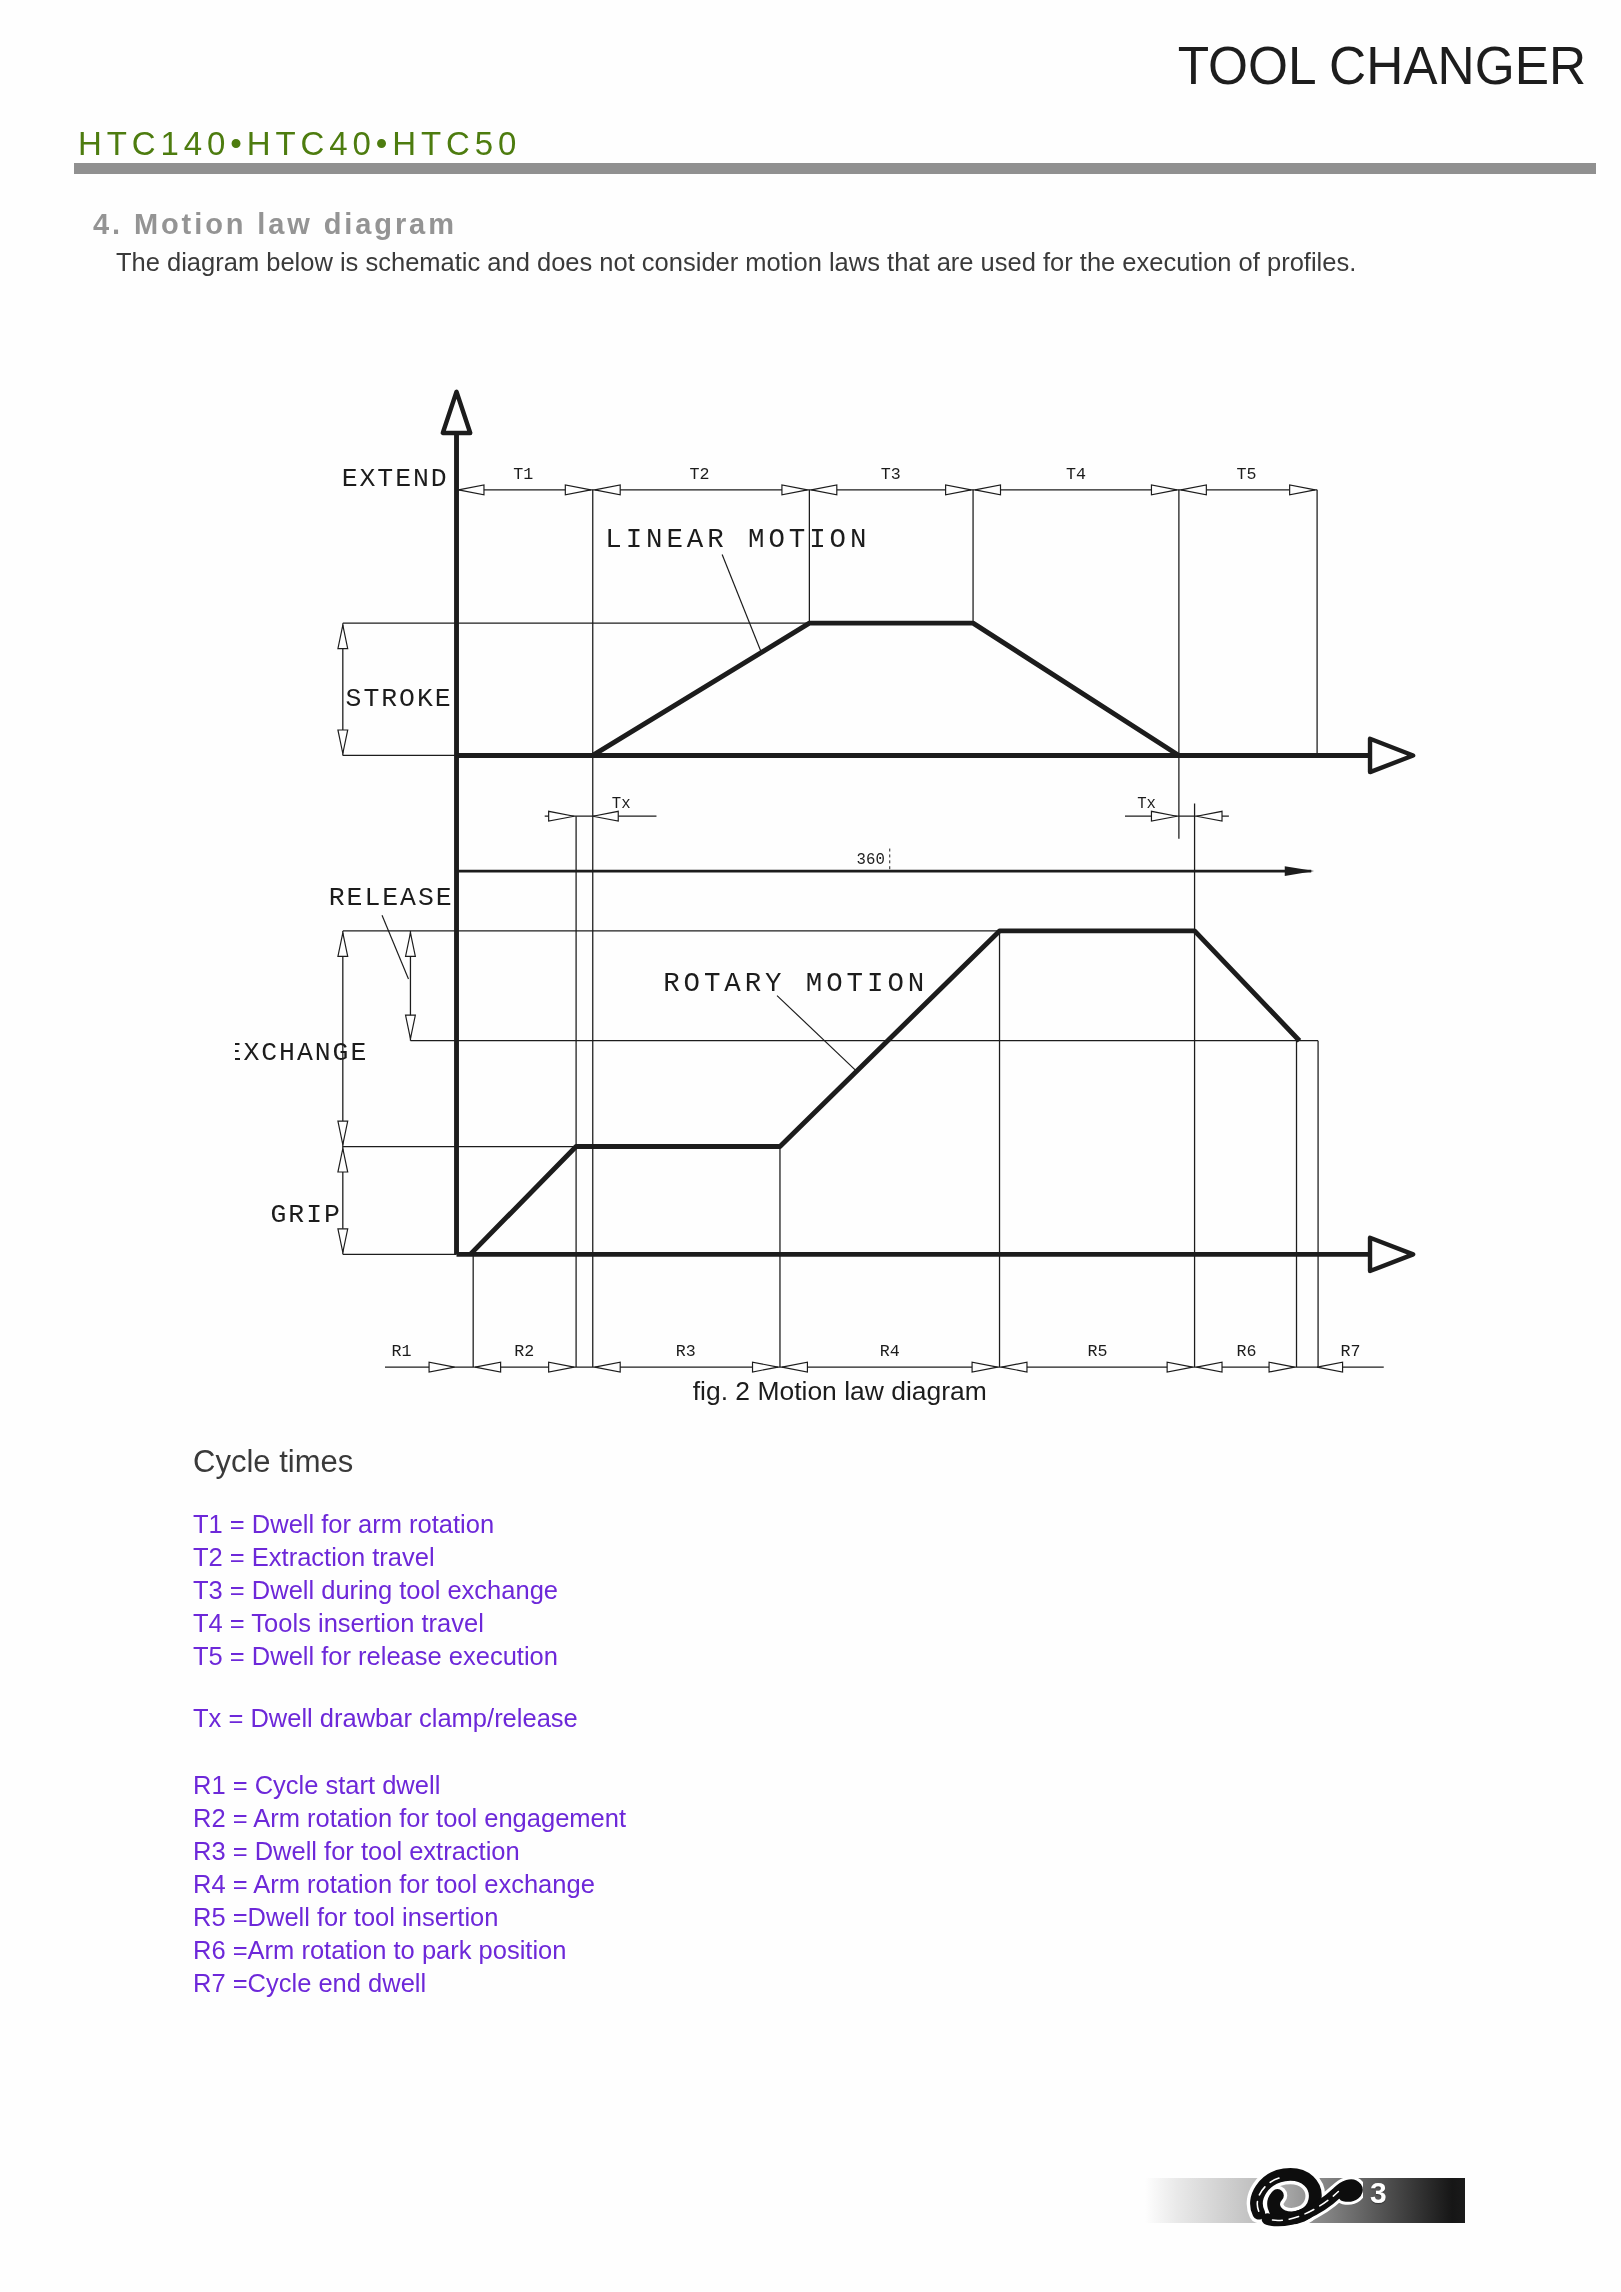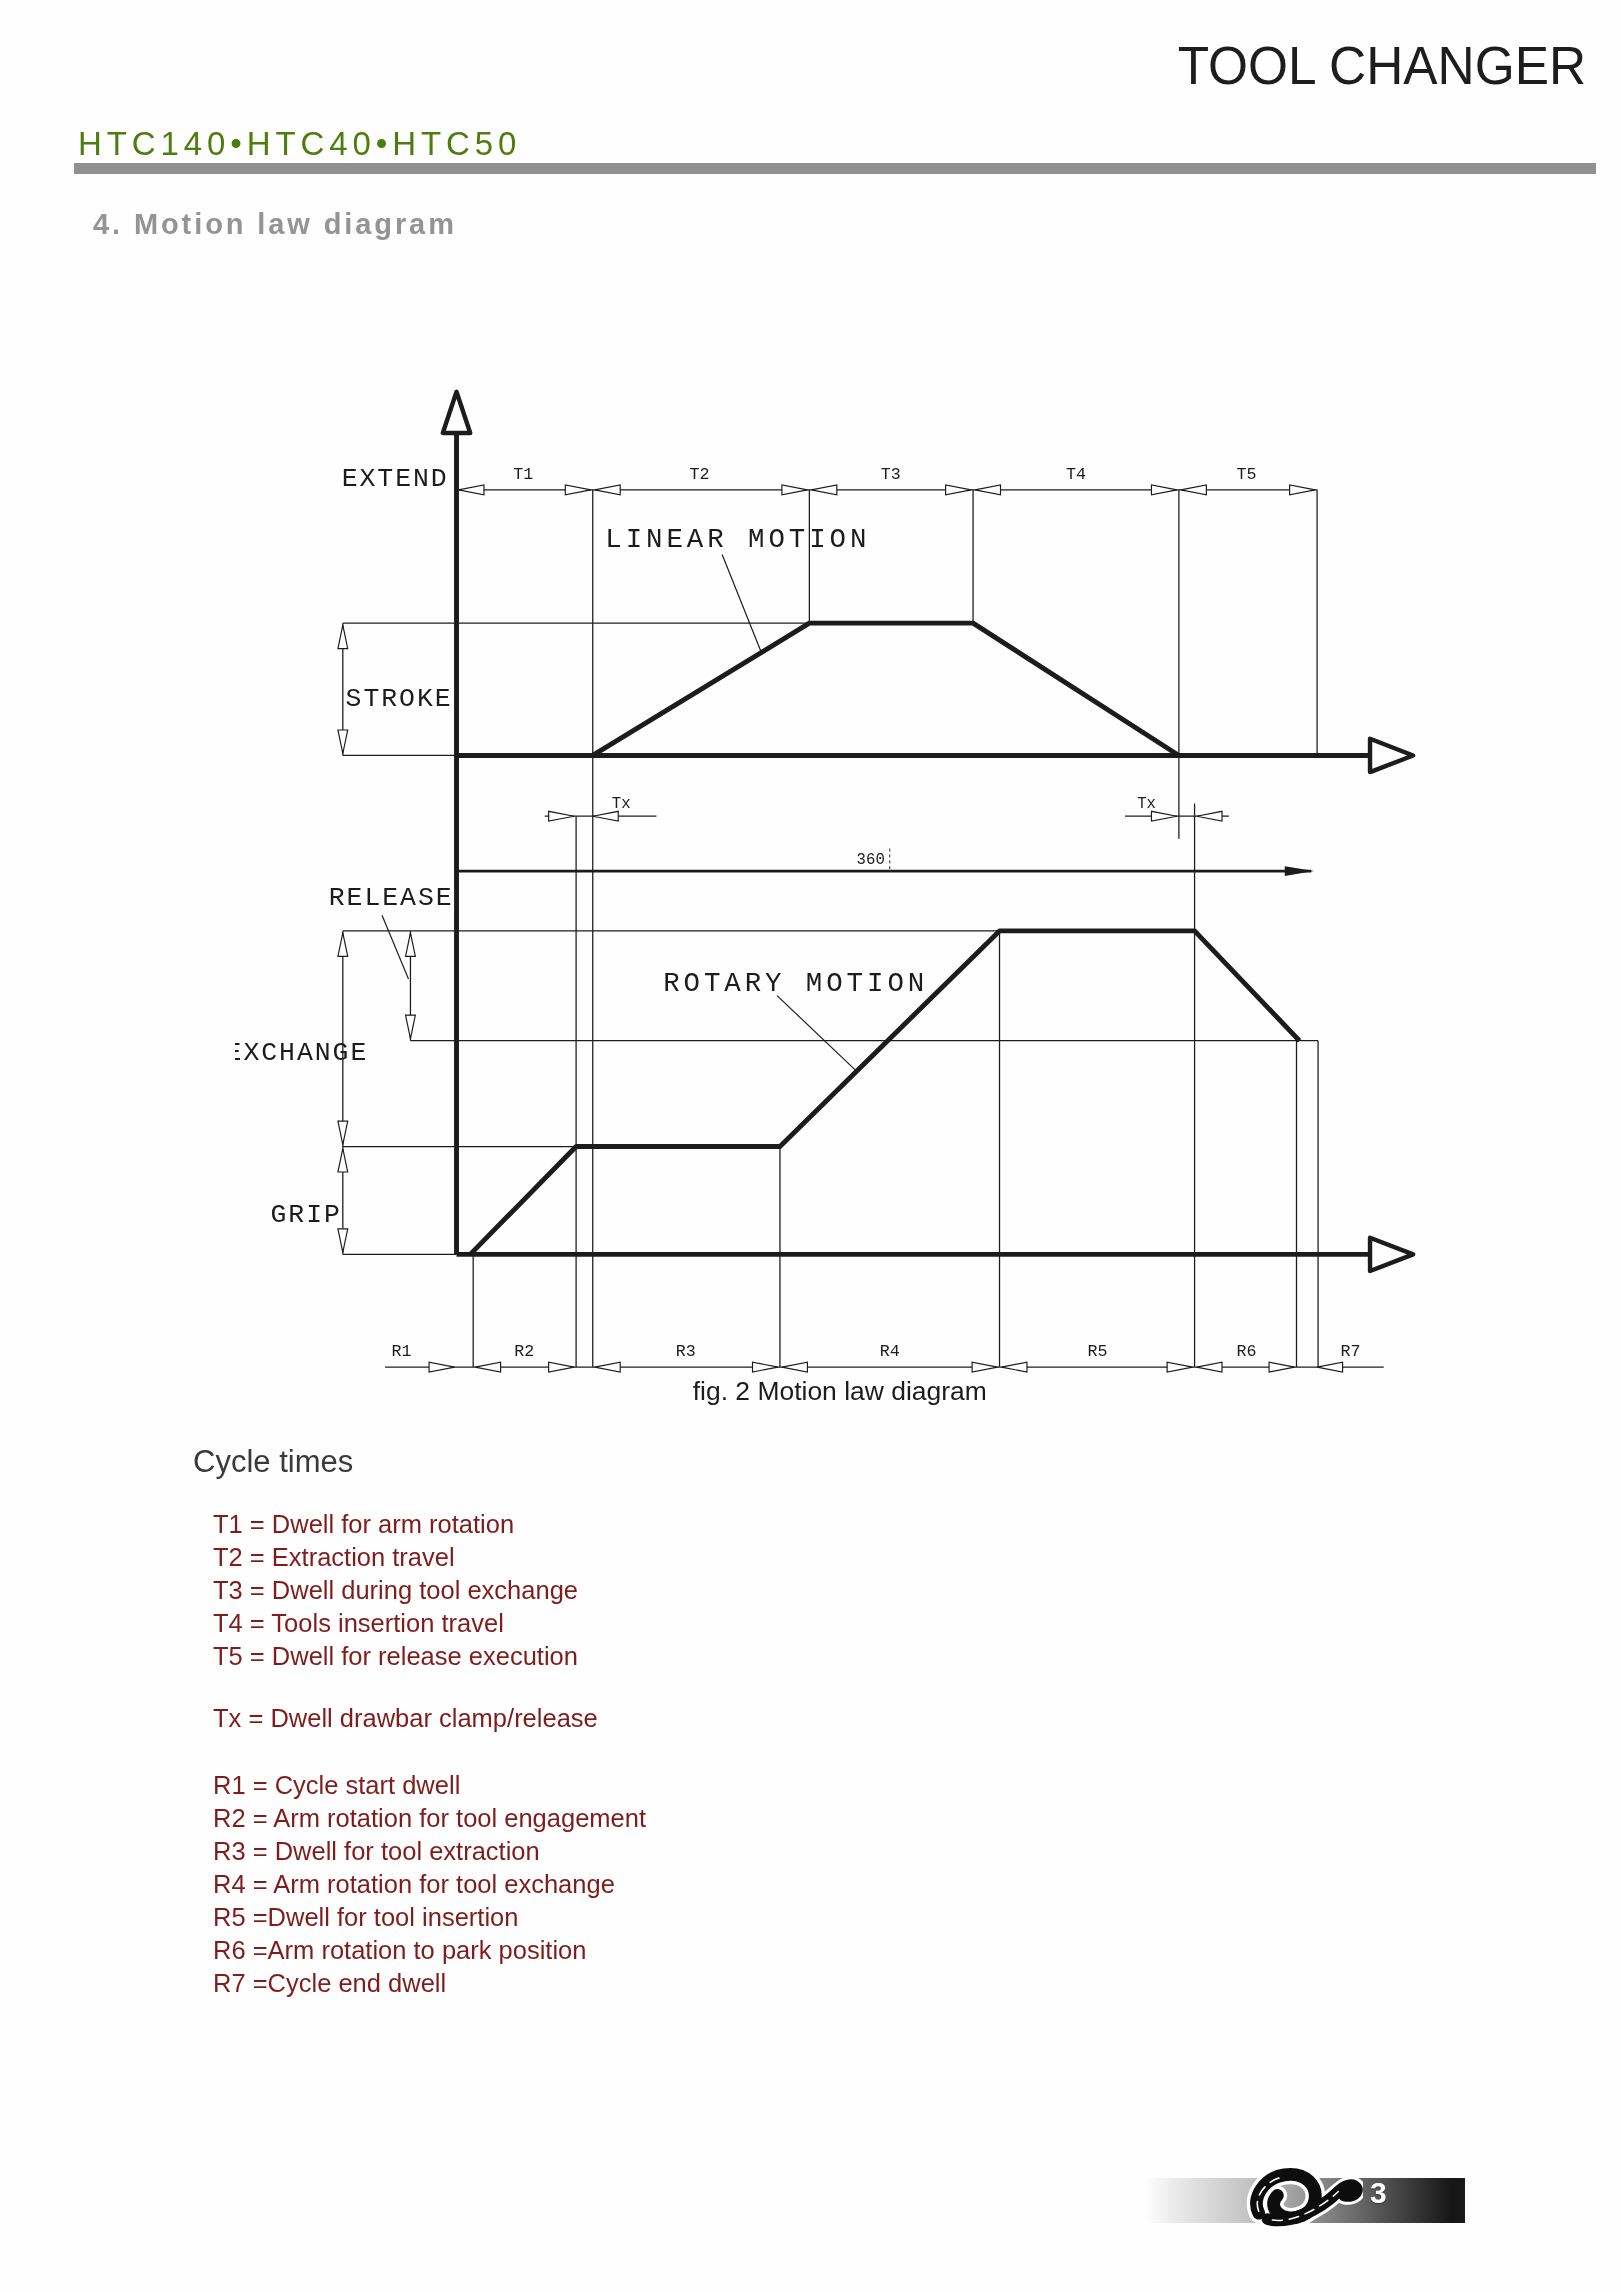--- a/index.html
+++ b/index.html
@@ -15,21 +15,21 @@
   .models-line{
     top:125px;left:78px;font-size:33px;font-weight:400;color:#4d7c0f;
     letter-spacing:4.9px;white-space:nowrap;
   }
   .rule-bar{top:163px;left:74px;width:1522px;height:10.8px;background:#909090;}
   .section-heading{
     top:208px;left:93px;font-size:29px;font-weight:700;color:#949494;
     letter-spacing:2.9px;white-space:nowrap;
   }
   .intro{top:246px;left:116px;font-size:25.5px;color:#3a3a3a;line-height:32px;white-space:nowrap;}
-  .list-block{font-size:25.5px;color:#7f1d1d;white-space:nowrap;margin-left:20px;}
+  .list-block{font-size:25.5px;color:#6d28d9;white-space:nowrap;}
   .list-block div{line-height:33px;}
   .cycle-heading{top:1444px;left:193px;font-size:31px;color:#3a3a3a;white-space:nowrap;}
   .t-list{top:1508px;left:193px;}
   .tx-line{top:1704px;left:193px;}
   .r-list{top:1769px;left:193px;}
   .diagram-wrap{top:382px;left:235px;width:1235px;height:1039px;}
   .footer-bar{
     top:2178px;left:1145px;width:320px;height:45px;
     background:linear-gradient(90deg, rgba(254,254,254,0) 0%, #e9e9e9 10%, #bdbdbd 36%, #6a6a6a 66%, #161616 96%, #1a1a1a 100%);
   }
@@ -43,20 +43,21 @@
 </style>
 </head>
 <body>
 
 <div class="abs doc-title">TOOL CHANGER</div>
 <div class="abs models-line">HTC140•HTC40•HTC50</div>
 <div class="abs rule-bar"></div>
 
 <div class="abs section-heading">4. Motion law diagram</div>
 <div class="abs intro">
+  <div>The diagram below is schematic and does not consider motion laws that are used for the execution of profiles.</div>
 </div>
 
 <div class="abs diagram-wrap">
 <svg width="1235" height="1039" viewBox="240 390 1260 1060" xmlns="http://www.w3.org/2000/svg">
   <g stroke="#1c1c1c" fill="none">
 
     <g stroke-width="1.3">
       <line x1="605" y1="500" x2="605" y2="1395"></line>
       <line x1="826" y1="500" x2="826" y2="636"></line>
       <line x1="993" y1="500" x2="993" y2="636"></line>

